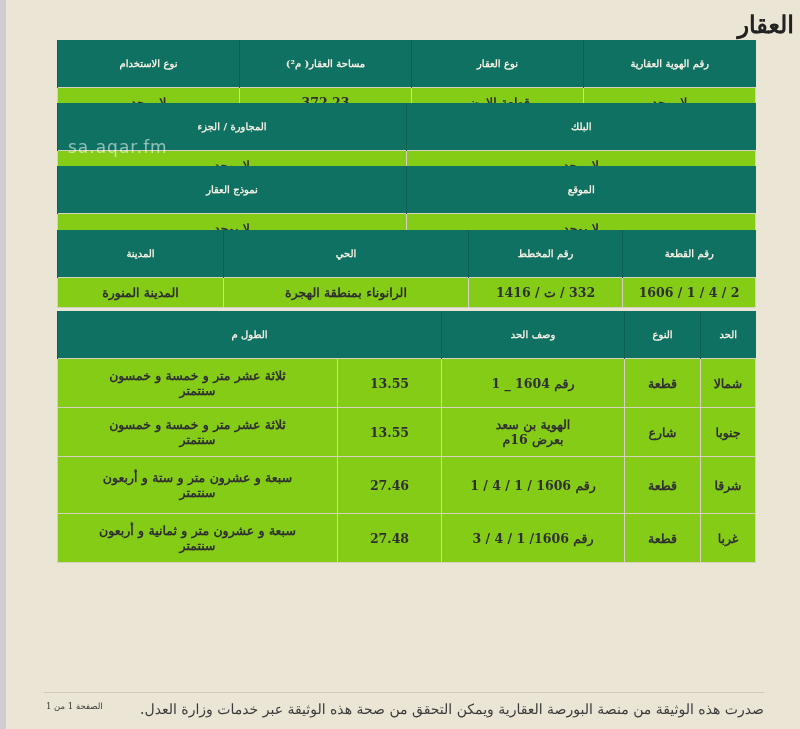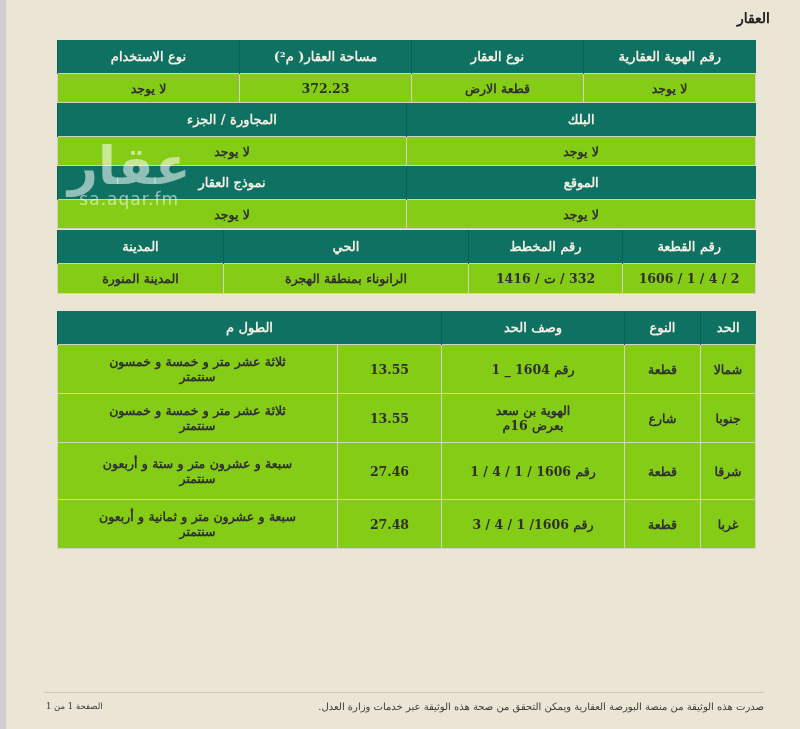--- a/index.html
+++ b/index.html
@@ -13,35 +13,35 @@
     .left-edge {
       position: absolute; left: 0; top: 0; bottom: 0; width: 6px;
       background: #cfccd2;
     }
     .page {
       position: absolute; left: 6px; top: 0; right: 0; bottom: 0;
       background: #ebe5d5;
       direction: rtl;
     }
     .section-title {
-      position: absolute; right: 30px; top: 10px;
-      font-size: 14px; font-weight: bold; color: #222;
+      position: absolute; right: 6px; top: 10px;
+      font-size: 24px; font-weight: bold; color: #222;
     }
     table.grid {
       position: absolute;
       border-collapse: collapse;
       table-layout: fixed;
       direction: rtl;
     }
     table.grid th {
       background: #0f7161;
       color: #f3efe4;
       font-weight: bold;
-      font-size: 13px;
-      height: 33px;
+      font-size: 10px;
+      height: 47px;
       border-left: 1px solid #0c5f52;
       padding: 0;
       text-align: center;
     }
     table.grid td {
       background: #84cc16;
       border: 1px solid #d6d0c0;
       font-size: 12.5px;
       font-weight: bold;
       color: #2f2f2f;
@@ -66,21 +66,21 @@
     .watermark .wm-small {
       font-family: "DejaVu Sans", sans-serif;
       font-size: 17px; line-height: 14px; letter-spacing: 1px;
     }
     .footer-line {
       position: absolute; left: 38px; right: 36px; top: 692px;
       border-top: 1px solid #cfc9b9;
     }
     .footer-note {
       position: absolute; right: 36px; top: 701px;
-      font-size: 10px; color: #3a3a3a;
+      font-size: 14px; color: #3a3a3a;
     }
     .footer-page {
       position: absolute; left: 40px; top: 701px;
       font-size: 8.5px; color: #3a3a3a;
     }
   </style>
 </head>
 <body>
 
 <div class="left-edge"></div>
@@ -214,15 +214,14 @@
     </tr>
   </tbody>
     </table>
 
   <div class="footer-line"></div>
   <div class="footer-note">صدرت هذه الوثيقة من منصة البورصة العقارية ويمكن التحقق من صحة هذه الوثيقة عبر خدمات وزارة العدل.</div>
   <div class="footer-page">الصفحة 1 من 1</div>
 </div>
 
 <div class="watermark">
-  <div class="wm-big">عقار</div>
   <div class="wm-small">sa.aqar.fm</div>
 </div>
 
 </body></html>

